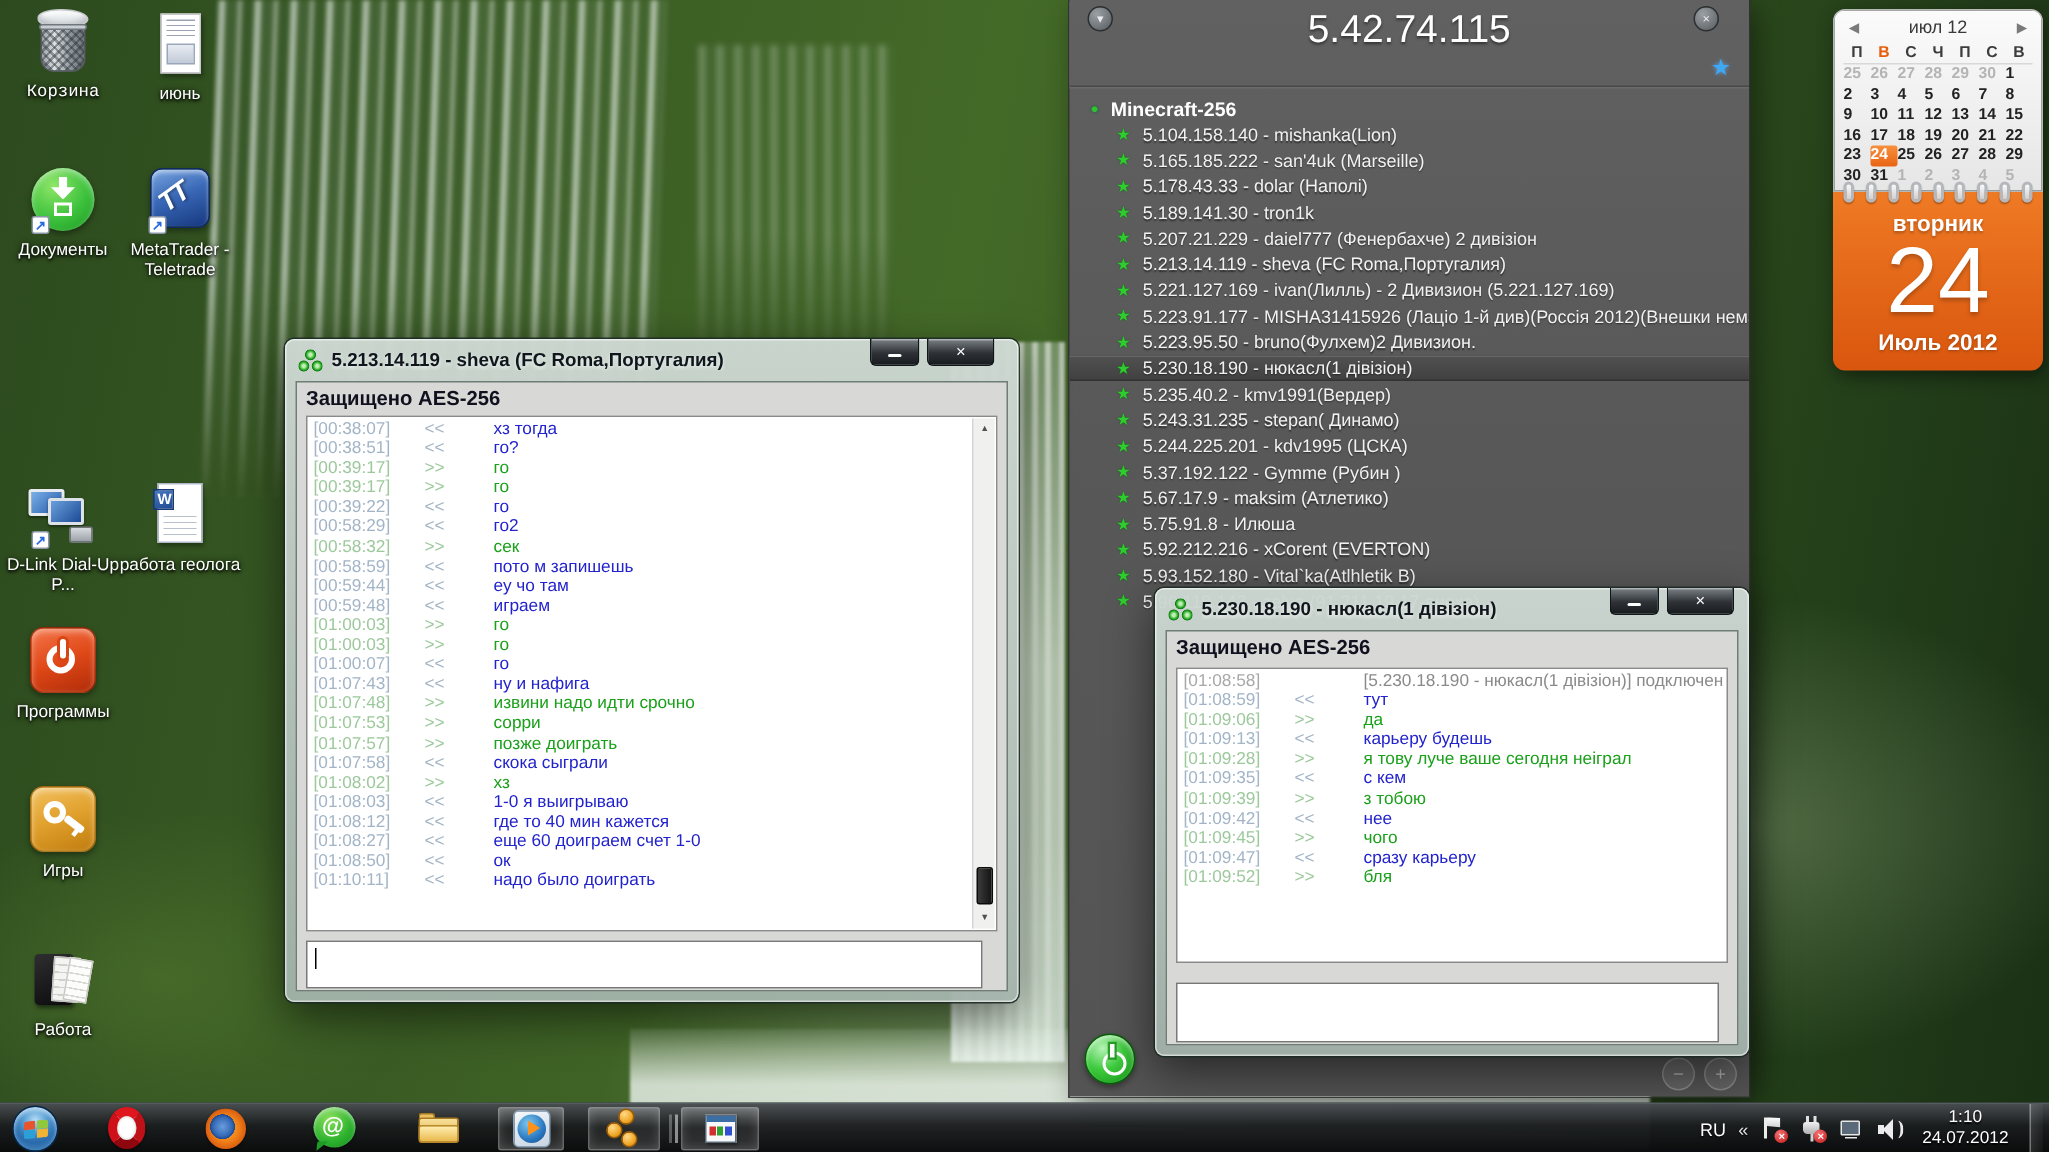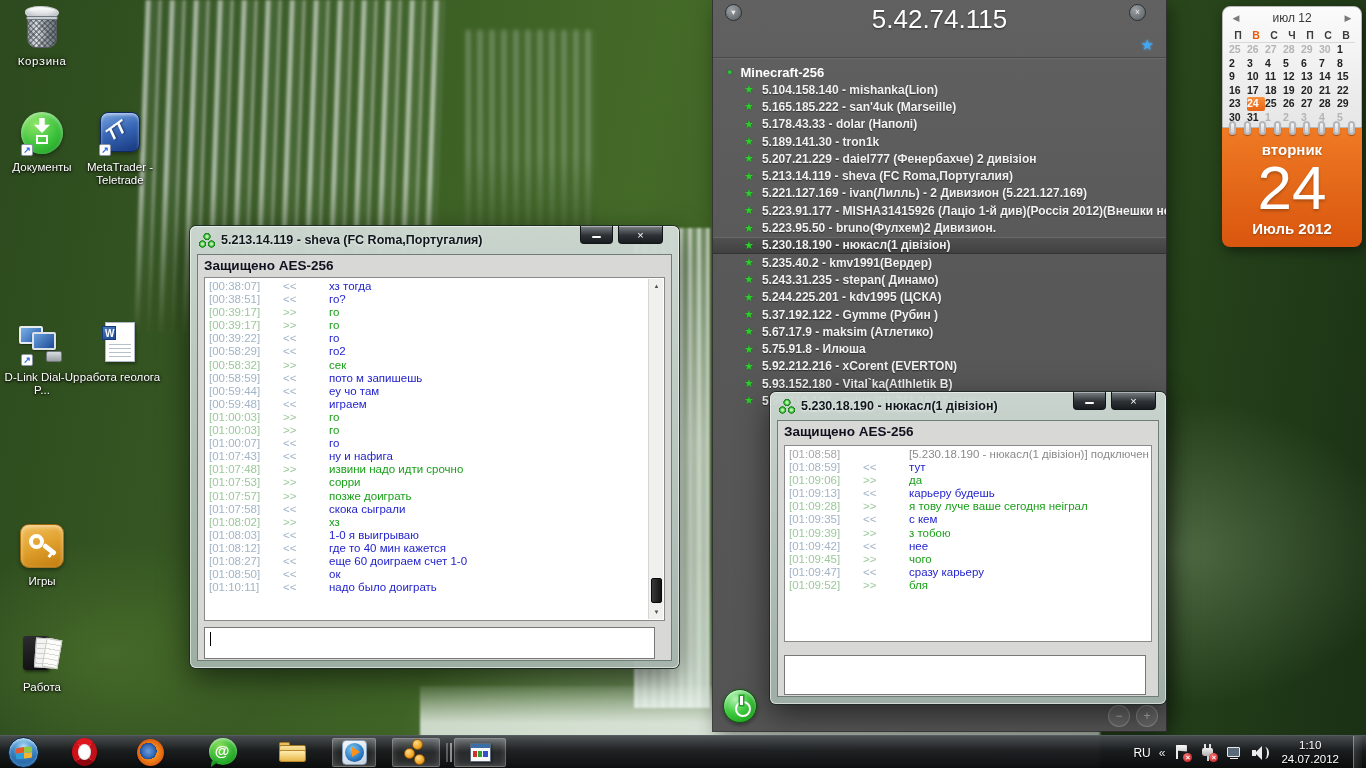--- a/index.html
+++ b/index.html
@@ -89,21 +89,21 @@
   .fav-star{position:absolute;right:12px;top:36px;color:#3fa9f5;font-size:15px;text-shadow:0 0 3px rgba(90,180,255,.8);}
   .circle-btn{position:absolute;top:4px;width:17px;height:17px;border-radius:50%;background:radial-gradient(circle at 35% 30%,#9aa0a4,#565b5e);border:1px solid #2c2f31;color:#ececec;font-size:8.5px;line-height:15px;text-align:center;cursor:pointer;}
   .btn-collapse{left:12px;}
   .btn-panel-close{right:20px;}
   .panel-list{padding-top:5px;}
   .group-row{display:flex;align-items:center;color:#fff;font-weight:bold;font-size:13px;height:18px;padding-left:14px;}
   .group-bullet{color:#30c230;font-size:9px;margin-right:8px;text-shadow:0 0 2px #063;}
   .server-row{display:flex;align-items:center;color:#f2f2f2;font-size:12px;height:17.3px;padding-left:31px;white-space:nowrap;overflow:hidden;}
   .server-row.selected{background:linear-gradient(180deg,#515151,#404040);box-shadow:inset 0 1px 0 #686868,inset 0 -1px 0 #333;}
   .star-ic{color:#2ecc2e;font-size:11px;margin-right:8px;text-shadow:0 0 1px #0a5a0a;}
-  .srv-text{text-shadow:0 1px 1px rgba(0,0,0,.5);font-weight:bold;}
+  .srv-text{text-shadow:0 1px 1px rgba(0,0,0,.5);}
   .power-btn{position:absolute;left:10px;bottom:8px;width:34px;height:34px;border-radius:50%;background:radial-gradient(circle at 35% 28%,#b6f3b6,#3ecb3e 45%,#149114);border:1px solid #0a5c0a;box-shadow:inset 0 2px 3px rgba(255,255,255,.6),0 2px 4px rgba(0,0,0,.4);cursor:pointer;}
   .power-btn::before{content:"";position:absolute;left:11px;top:11px;width:12px;height:12px;border:2.5px solid #fff;border-radius:50%;}
   .power-btn::after{content:"";position:absolute;left:15.5px;top:6px;width:3px;height:9px;background:#fff;box-shadow:0 0 0 1.5px rgba(30,150,30,.9);}
   .panel-extra{position:absolute;bottom:4px;width:22px;height:22px;border-radius:50%;background:rgba(255,255,255,.10);border:1px solid rgba(255,255,255,.22);color:rgba(240,240,240,.55);font-size:12px;line-height:20px;text-align:center;}
   .pe1{right:36px;} .pe2{right:8px;}
 
   
   .win{position:absolute;border-radius:6px;background:linear-gradient(180deg,rgba(206,217,211,.96),rgba(163,179,171,.94));box-shadow:0 0 0 1px rgba(28,42,35,.9),inset 0 0 0 1px rgba(255,255,255,.55),0 10px 30px rgba(0,0,0,.55);}
   .titlebar{height:28px;display:flex;align-items:center;padding:0 9px;position:relative;}
   .chat-app-icon{width:16px;height:15px;margin-right:6px;flex:none;background:
@@ -225,20 +225,28 @@
 
 <div class="desktop">
     <div class="dicon" style="left: 0px; top: 4px; font-family: Liberation Mono, monospace;">
       <div class="icon48 ic-recycle-bin">
         <span class="g g1"></span>
         <span class="g g2"></span>
         <span class="g g3"></span>
       </div>
       <div class="dlabel">Корзина</div>
     </div>
+    <div class="dicon" style="left: 78px; top: 6px;">
+      <div class="icon48 ic-june-document">
+        <span class="g g1"></span>
+        <span class="g g2"></span>
+        <span class="g g3"></span>
+      </div>
+      <div class="dlabel">июнь</div>
+    </div>
     <div class="dicon" style="left: 0px; top: 110px;">
       <div class="icon48 ic-documents-download">
         <span class="g g1"></span>
         <span class="g g2"></span>
         <span class="g g3"></span>
         <span class="sc-arrow">↗</span>
       </div>
       <div class="dlabel">Документы</div>
     </div>
     <div class="dicon" style="left: 78px; top: 110px;">
@@ -261,20 +269,28 @@
       <div class="dlabel">D-Link Dial-Up P...</div>
     </div>
     <div class="dicon" style="left: 78px; top: 320px;">
       <div class="icon48 ic-word-document">
         <span class="g g1"></span>
         <span class="g g2"></span>
         <span class="g g3"></span>
         <span class="glyph">W</span>
       </div>
       <div class="dlabel">работа геолога</div>
+    </div>
+    <div class="dicon" style="left: 0px; top: 418px;">
+      <div class="icon48 ic-programs-power">
+        <span class="g g1"></span>
+        <span class="g g2"></span>
+        <span class="g g3"></span>
+      </div>
+      <div class="dlabel">Программы</div>
     </div>
     <div class="dicon" style="left: 0px; top: 524px;">
       <div class="icon48 ic-games-key">
         <span class="g g1"></span>
         <span class="g g2"></span>
         <span class="g g3"></span>
       </div>
       <div class="dlabel">Игры</div>
     </div>
     <div class="dicon" style="left: 0px; top: 630px;">

